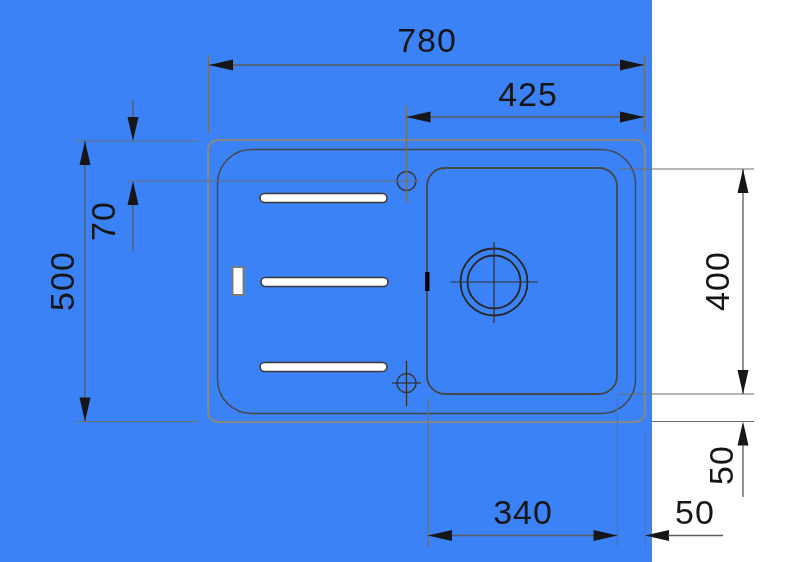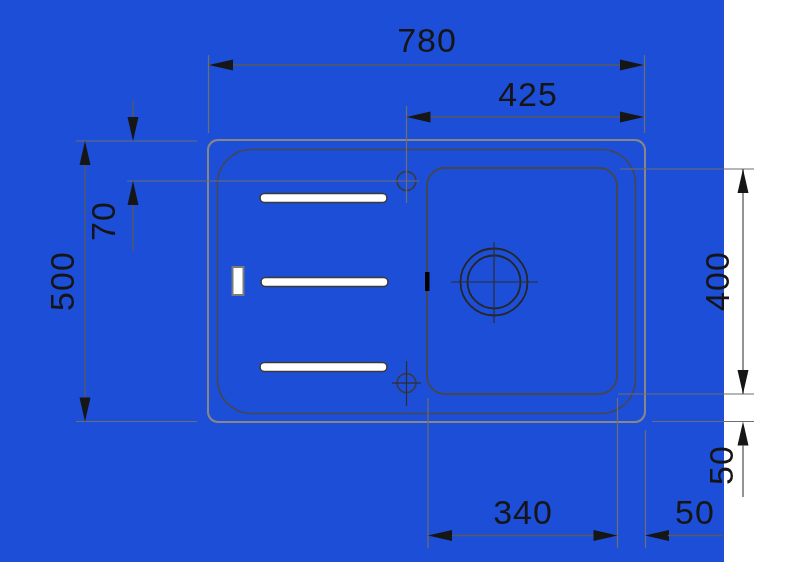--- a/index.html
+++ b/index.html
@@ -6,23 +6,23 @@
     margin:0;
     padding:0;
     background:#ffffff;
     width:800px;
     height:562px;
     overflow:hidden;
     font-family:"Liberation Sans", sans-serif;
   }
   .stage{
     position:relative;
-    width:724px;
+    width:652px;
     height:562px;
-    background:#1d4ed8;
+    background:#3b82f6;
   }
   svg{display:block}
   .dim-text{
     font-family:"Liberation Sans", sans-serif;
     font-size:34px;
     fill:#151515;
     letter-spacing:1px;
   }
   .ext{stroke:#6e6e6e;stroke-width:1.2;fill:none}
   .dim{stroke:#5a5a5a;stroke-width:1.3;fill:none}

